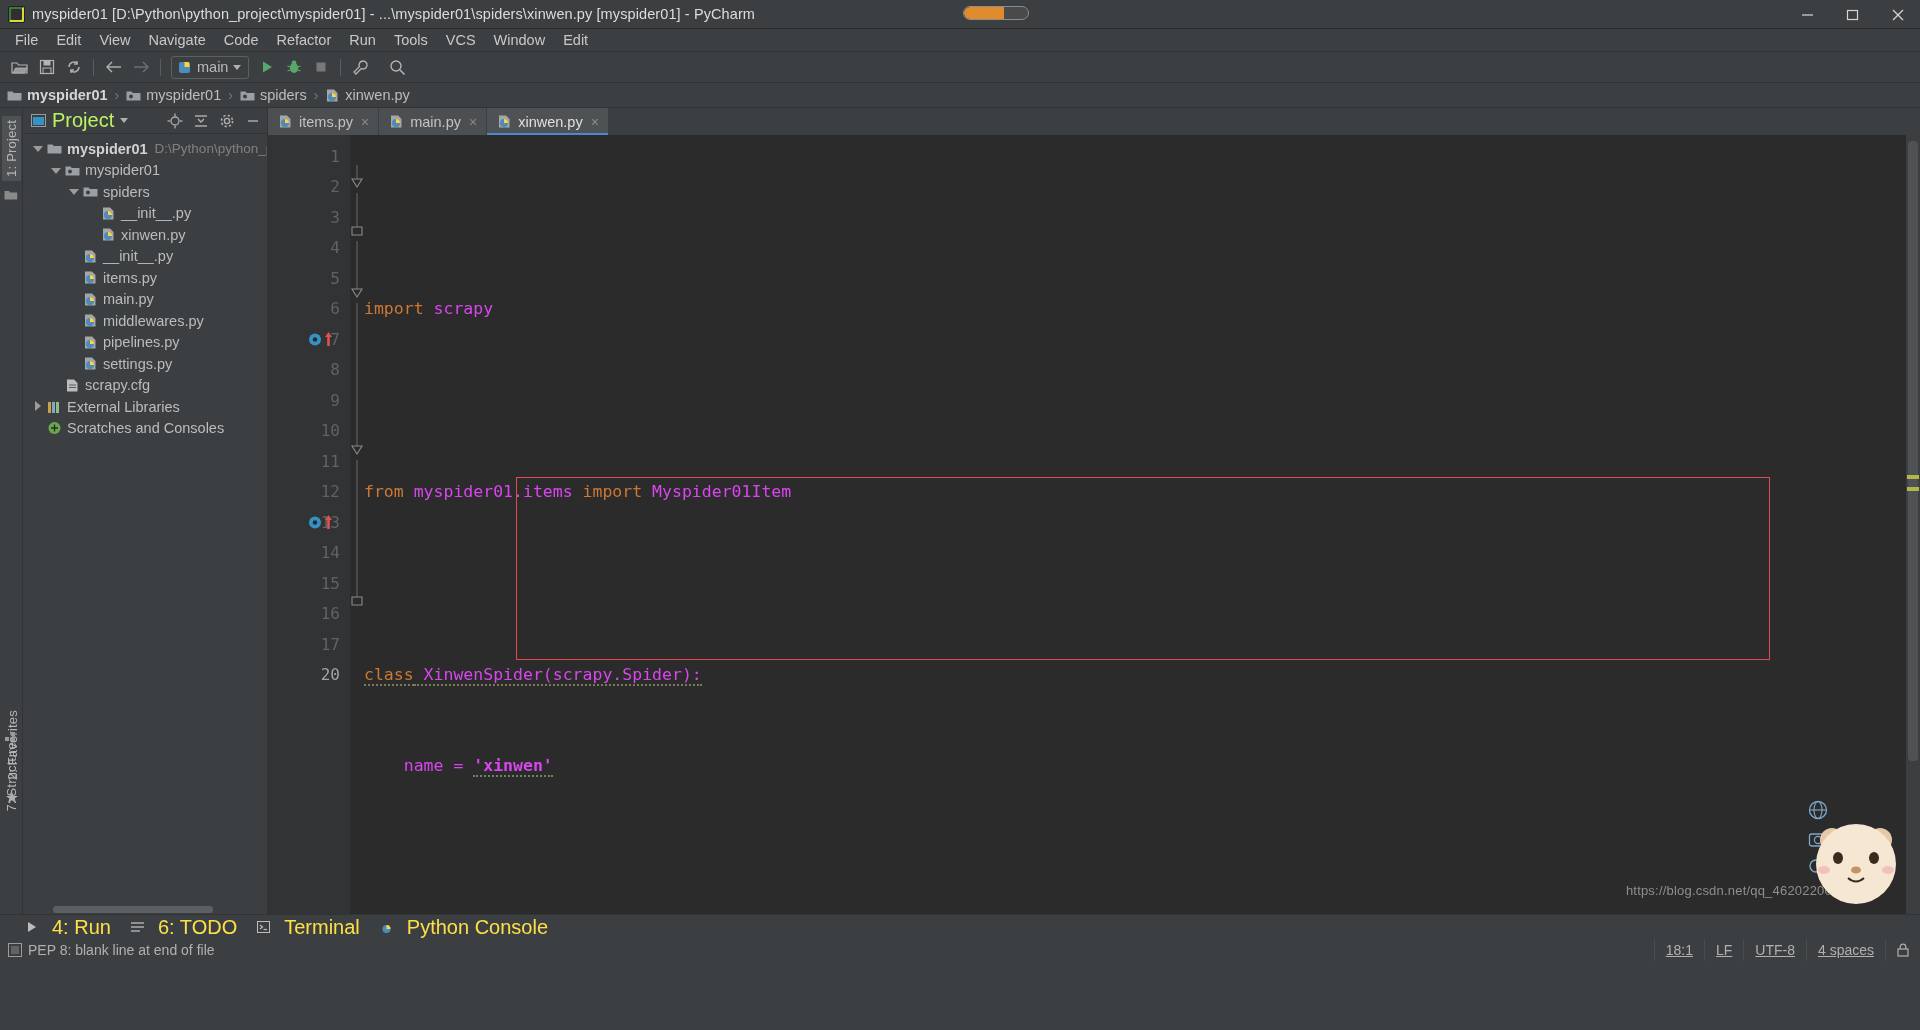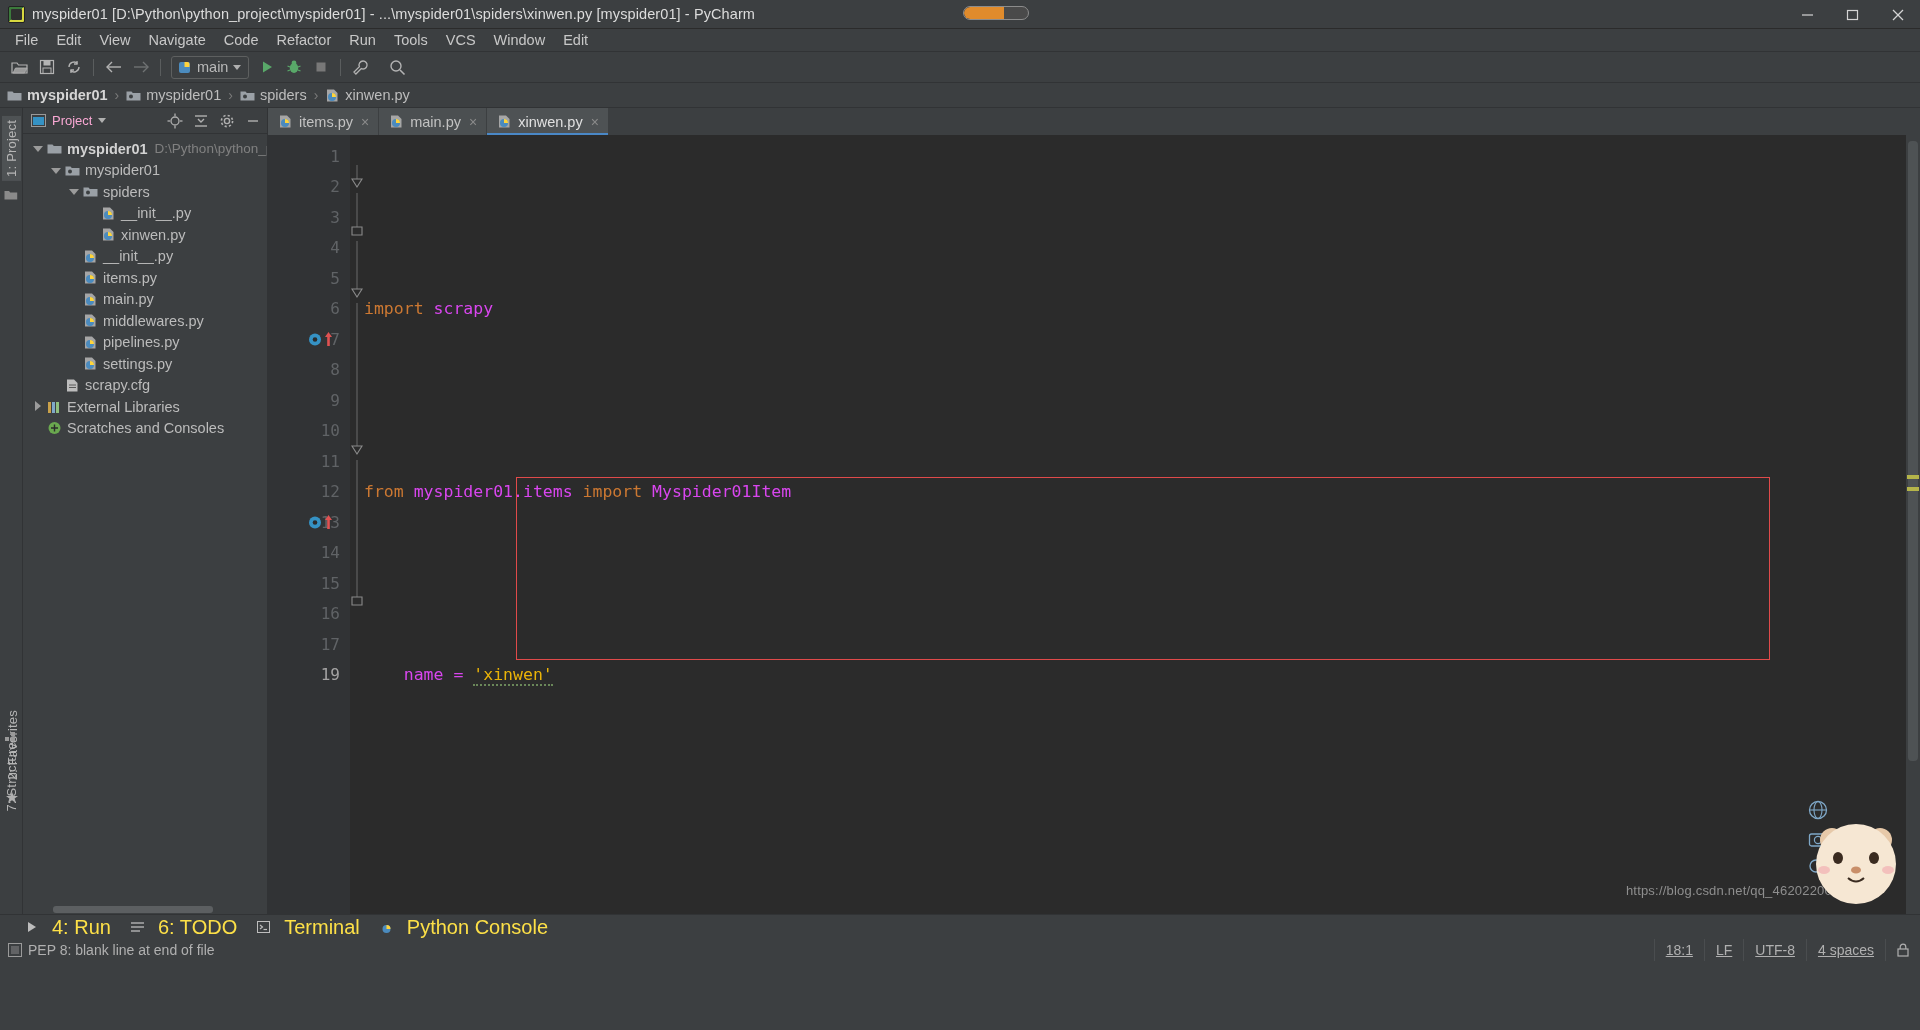--- a/index.html
+++ b/index.html
@@ -89,21 +89,21 @@
   }
   .vtab.active { background:#4e5254; }
   .leftstrip .bot { position:absolute; bottom:8px; left:0; width:23px;
     display:flex;flex-direction:column;align-items:center;gap:6px;}
 
   
   .project-panel { width:245px;background:#3c3f41;display:flex;flex-direction:column;
      border-right:1px solid #313335;}
   .pp-header{height:26px;display:flex;align-items:center;padding:0 4px 0 8px;gap:6px;
      border-bottom:1px solid #313335;}
-  .pp-title{font-size:13px;color:#f9a8d4;}
+  .pp-title{font-size:20px;color:#bef264;}
   .pp-header .spacer{flex:1;}
   .pp-ic{width:20px;height:20px;display:flex;align-items:center;justify-content:center;}
   .tree{flex:1;overflow:hidden;padding-top:4px;background:#3c3f41;}
   .trow{height:21.5px;display:flex;align-items:center;font-size:14.5px;color:#bcbcbc;white-space:nowrap;}
   .trow .arrow{width:11px;height:11px;margin-right:3px;flex:0 0 auto;position:relative;}
   .trow .arrow.down:after{content:"";position:absolute;left:0;top:3px;
      border-left:5px solid transparent;border-right:5px solid transparent;border-top:6px solid #9b9b9b;}
   .trow .arrow.right:after{content:"";position:absolute;left:2px;top:0;
      border-top:5px solid transparent;border-bottom:5px solid transparent;border-left:6px solid #9b9b9b;}
   .trow .ico{margin-right:5px;flex:0 0 auto;display:flex;align-items:center;}
@@ -131,21 +131,21 @@
   .gutter-icons{position:absolute;left:40px;top:6px;width:42px;}
   .gmark{position:absolute;width:28px;height:30.5px;display:flex;align-items:center;gap:1px;}
 
   .code{flex:1;position:relative;padding-top:6px;overflow:hidden;
      font-family:"DejaVu Sans Mono",monospace;font-size:16.5px;line-height:30.5px;
      color:#a9b7c6;white-space:pre;}
   .cline{height:30.5px;padding-left:14px;}
   .fold-col{position:absolute;left:0;top:6px;width:14px;}
 
   .kw{color:#cc7832;}
-  .str{color:#eab308;}
+  .str{color:#d946ef;font-weight:bold;}
   .cmt{color:#808080;}
   .plain{color:#d946ef;}
   .sq-green{border-bottom:2px dotted #6a8759;}
   .sq-gray{border-bottom:2px dotted #7a7a5a;}
 
   .redbox{position:absolute;border:1px solid #e04a4a;pointer-events:none;}
 
   
   .rstrip{width:14px;background:#3c3f41;flex:0 0 auto;position:relative;}
   .rstrip .thumb{position:absolute;left:2px;top:6px;width:10px;height:620px;background:#4e5254;border-radius:4px;}
@@ -592,21 +592,21 @@
             <div class="gline">8</div>
             <div class="gline">9</div>
             <div class="gline">10</div>
             <div class="gline">11</div>
             <div class="gline">12</div>
             <div class="gline">13</div>
             <div class="gline">14</div>
             <div class="gline">15</div>
             <div class="gline">16</div>
             <div class="gline">17</div>
-            <div class="gline cur">19</div>
+            <div class="gline cur">20</div>
           </div>
         <div class="gutter-icons">
           <div class="gmark" style="top:183px;">
             <svg width="15" height="15">
                 <circle cx="7" cy="7.5" r="6" fill="#3592c4"></circle>
                 <circle cx="7" cy="7.5" r="2.3" fill="#2b2b2b"></circle>
               </svg>
             <svg width="9" height="16">
                 <path d="M4.5 1l3.5 5h-7z" fill="#e05252"></path>
                 <rect x="3.2" y="5" width="2.6" height="10" fill="#e05252"></rect>
@@ -637,20 +637,21 @@
           <line x1="7" y1="162" x2="7" y2="305" stroke="#6a6a6a" stroke-width="1"></line>
           <path d="M2 305h10l-5 8z" fill="none" stroke="#8a8a8a" stroke-width="1.1"></path>
           <line x1="7" y1="319" x2="7" y2="456" stroke="#6a6a6a" stroke-width="1"></line>
           <path d="M2 456h10v8H2z" fill="none" stroke="#8a8a8a" stroke-width="1.1"></path>
         </svg>
 
         <div class="cline"><span class="kw">import</span><span class="plain"> scrapy</span></div>
         <div class="cline"></div>
         <div class="cline"><span class="kw">from</span><span class="plain"> myspider01.items </span><span class="kw">import</span><span class="plain"> Myspider01Item</span></div>
         <div class="cline"></div>
+        <div class="cline"><span class="kw sq-gray">class</span><span class="plain sq-gray"> XinwenSpider(scrapy.Spider):</span></div>
         <div class="cline"><span class="plain">    name = </span><span class="str sq-green">'xinwen'</span></div>
         
         
         
         
         
         
         
         
         

